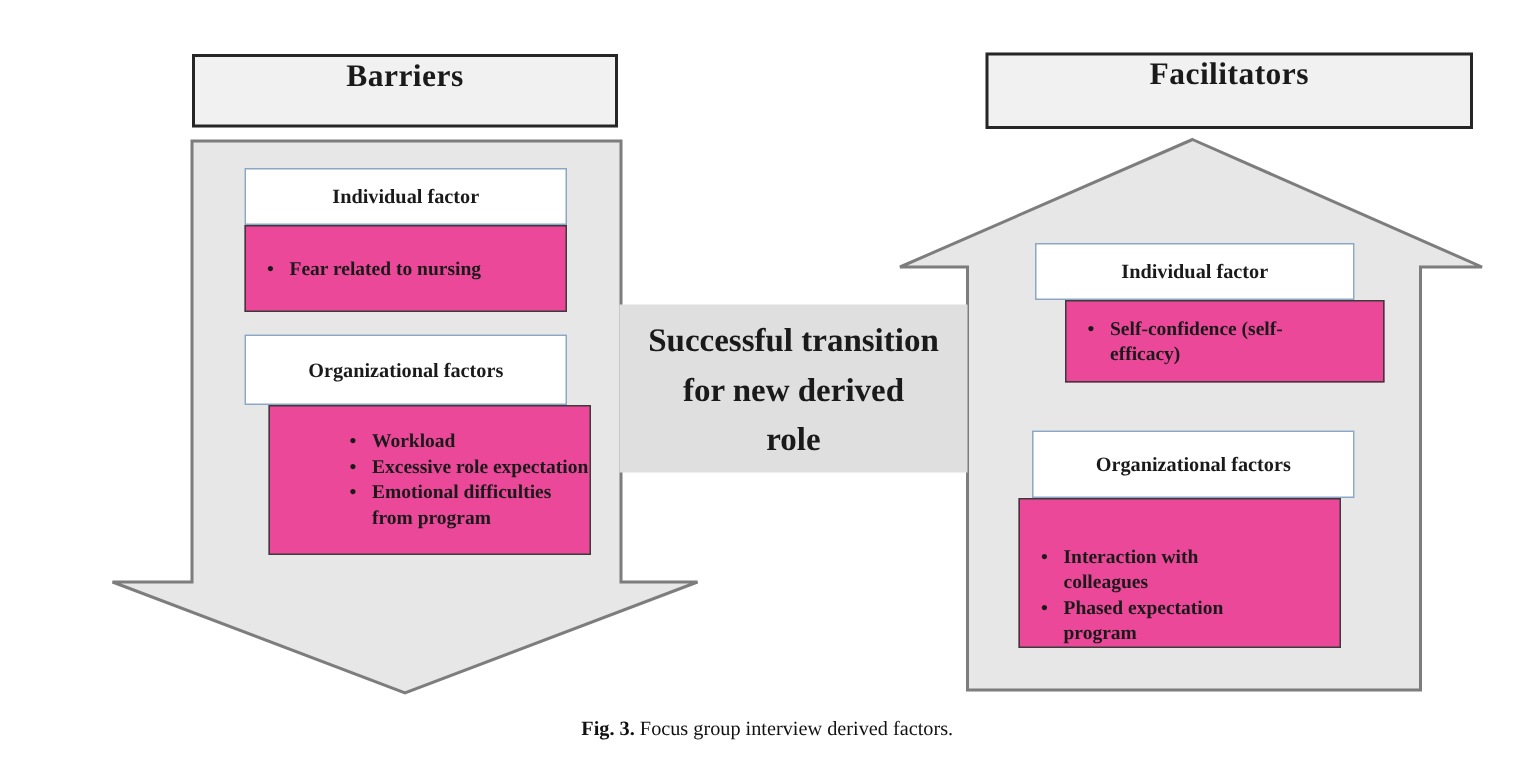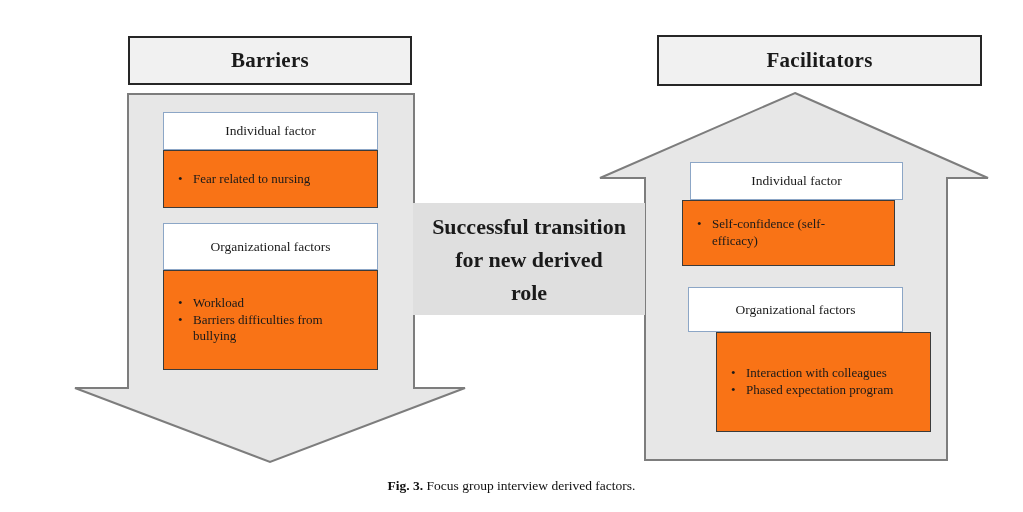--- a/index.html
+++ b/index.html
@@ -4,31 +4,31 @@
 <style>
   html,body{margin:0;padding:0;background:#ffffff;}
   #canvas{
     position:relative;width:1023px;height:512px;background:#ffffff;
     font-family:"Liberation Serif","DejaVu Serif",serif;color:#1a1a1a;overflow:hidden;
   }
   .abs{position:absolute;box-sizing:border-box;}
   svg.arrow-layer{position:absolute;left:0;top:0;width:1023px;height:512px;}
   .panel-title{
     background:#f1f1f1;border:2.5px solid #262626;
-    display:flex;align-items:center;justify-content:center;
+    display:flex;justify-content:center;
     font-weight:bold;font-size:21px;letter-spacing:.3px;
   }
   .hdr{
     background:#ffffff;border:1.5px solid #8ca6c6;
     display:flex;align-items:center;justify-content:center;
-    font-weight:normal;font-size:13.5px;
+    font-weight:bold;font-size:13.5px;
   }
   .content{
-    background:#f97316;border:1.5px solid #3b3b3b;
-    display:flex;align-items:center;
+    background:#ec4899;border:1.5px solid #3b3b3b;
+    display:flex;align-items:center;font-weight:bold;
   }
   .content ul{
     list-style:none;margin:0;padding:0 0 0 12px;width:180px;
     font-size:13px;line-height:1.3;
   }
   .content li{position:relative;padding-left:17px;}
   .content li::before{content:"\2022";position:absolute;left:2px;}
   .center-box{
     background:#dfdfdf;display:flex;flex-direction:column;
     align-items:center;justify-content:center;
@@ -58,50 +58,51 @@
   </div>
   <div class="abs content" style="left:163px;top:150px;width:215px;height:58px;">
     <ul>
       <li>Fear related to nursing</li>
     </ul>
   </div>
 
   <div class="abs hdr" style="left:163px;top:223px;width:215px;height:47px;">
     <span>Organizational factors</span>
   </div>
-  <div class="abs content" style="left:163px;top:270px;width:215px;height:100px;">
+  <div class="abs content" style="left:179px;top:270px;width:215px;height:100px;padding-left:39px;">
     <ul>
       <li>Workload</li>
-      <li>Barriers difficulties from bullying</li>
+      <li>Excessive role expectation</li>
+      <li>Emotional difficulties from program</li>
     </ul>
   </div>
 
   <div class="abs center-box" style="left:413px;top:203px;width:232px;height:112px;">
     <span>Successful transition</span>
     <span>for new derived</span>
     <span>role</span>
   </div>
 
   <div class="abs panel-title" style="left:657px;top:35px;width:325px;height:51px;">
     <span>Facilitators</span>
   </div>
 
   <div class="abs hdr" style="left:690px;top:162px;width:213px;height:38px;">
     <span>Individual factor</span>
   </div>
-  <div class="abs content" style="left:682px;top:200px;width:213px;height:66px;">
+  <div class="abs content" style="left:710px;top:200px;width:213px;height:55px;">
     <ul style="width:150px">
       <li>Self-confidence (self-efficacy)</li>
     </ul>
   </div>
 
   <div class="abs hdr" style="left:688px;top:287px;width:215px;height:45px;">
     <span>Organizational factors</span>
   </div>
-  <div class="abs content" style="left:716px;top:332px;width:215px;height:100px;">
+  <div class="abs content" style="left:679px;top:332px;width:215px;height:100px;align-items:flex-end;">
     <ul style="width:165px">
       <li>Interaction with colleagues</li>
       <li>Phased expectation program</li>
     </ul>
   </div>
 
   <div class="abs caption" style="left:0;top:478px;">
     <span class="lbl">Fig. 3.</span>
     <span>Focus group interview derived factors.</span>
   </div>

